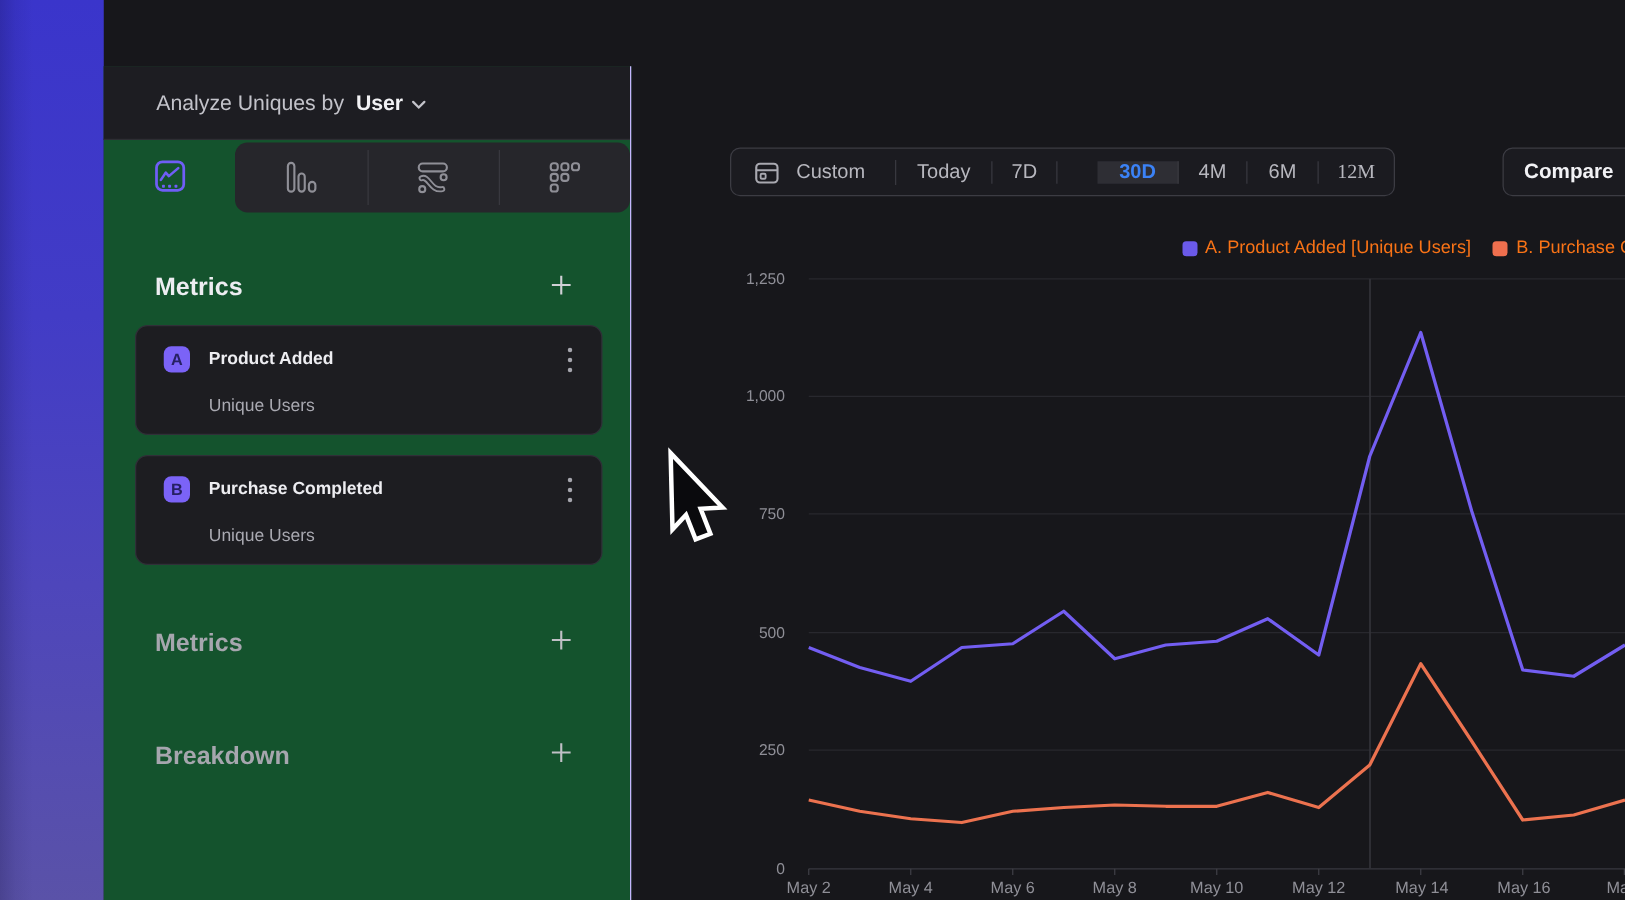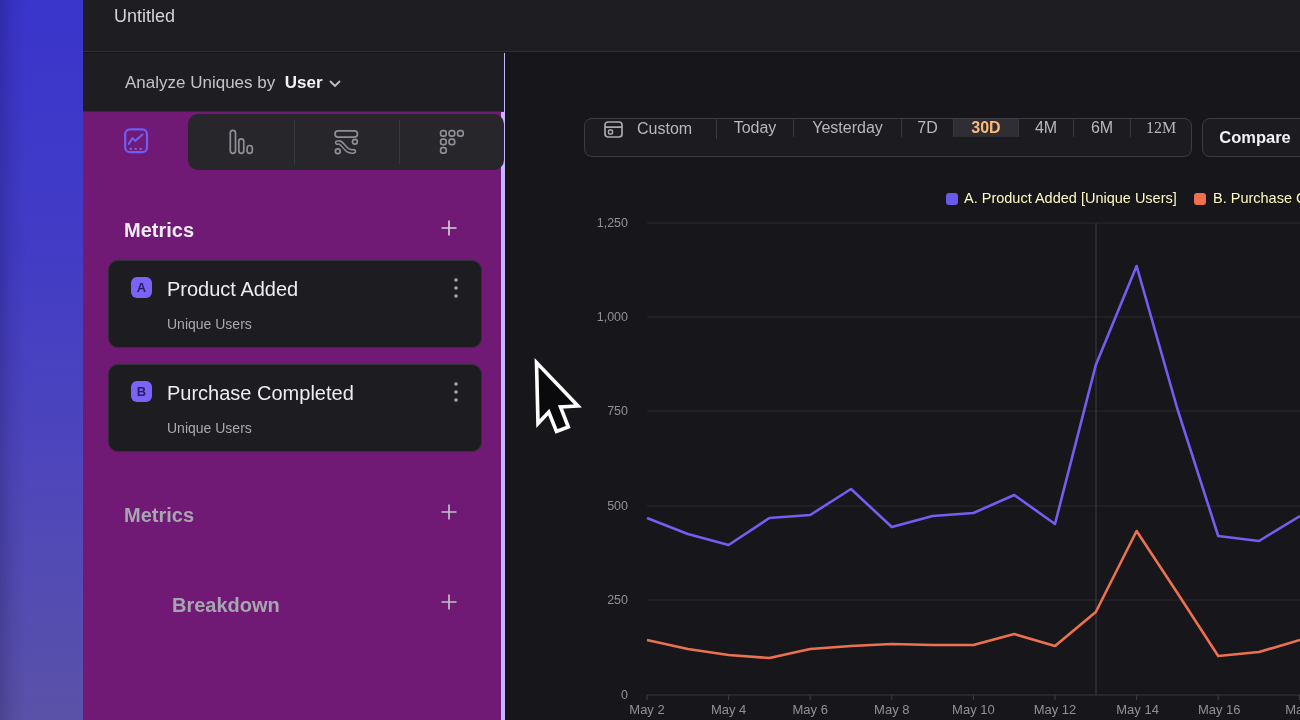--- a/index.html
+++ b/index.html
@@ -13,22 +13,22 @@
     background:linear-gradient(180deg,#3a35cb 0%,#423cc6 35%,#4e46bb 65%,#5a52a8 100%); }
   #strip .shade { position:absolute; inset:0;
     background:linear-gradient(90deg,rgba(8,6,45,0.20) 0%,rgba(8,6,45,0.07) 15%,rgba(0,0,0,0) 32%); }
 
   
   #topbar { left:83px; top:0; width:1217px; height:52px; background:#1d1d22;
     border-bottom:1px solid #2e2e35; }
   #topbar .title { position:absolute; left:31px; top:6px; font-size:18px; color:#d3d3d8; }
 
   
-  #panel { left:83px; top:53px; width:422px; height:667px; background:#701a75;
-    border-right:4px solid #c4b5fd; }
+  #panel { left:83px; top:53px; width:422px; height:667px; background:#14532d;
+    border-right:1px solid #c4b5fd; }
   #analyzeband { left:0; top:0; width:421px; height:59px; background:#1d1d22;
     border-bottom:1px solid #2d2d33; }
   #analyzeband .txt { position:absolute; left:42px; top:20px; font-size:17px; color:#c3c3ca; }
   #analyzeband .txt b { color:#f2f2f5; font-weight:700; }
 
   
   #tabsrow { left:0; top:60px; width:421px; height:58px; }
   #tabslight { position:absolute; left:105px; top:1px; width:316px; height:56px;
     background:#26262b; border-radius:10px; }
   .tabsep { position:absolute; top:7px; width:1px; height:44px; background:#38383f; }
@@ -36,46 +36,43 @@
 
   
   .heading { position:absolute; font-size:20px; font-weight:700; color:#ededf1; }
   .heading.dim { color:#a6a6ae; }
   .plus { position:absolute; width:18px; height:18px; }
   .card { position:absolute; left:25px; width:374px; height:88px; background:#1d1d21;
     border:1px solid #303038; border-radius:10px; }
   .badge { position:absolute; left:22px; top:16px; width:21px; height:21px; border-radius:6px;
     background:#7b63f7; color:#262063; font-size:13px; font-weight:700;
     text-align:center; line-height:21px; }
-  .cardtitle { position:absolute; left:58px; top:17px; font-size:20px; font-weight:400; color:#ededf1; }
+  .cardtitle { position:absolute; left:58px; top:17px; font-size:14px; font-weight:700; color:#ededf1; }
   .cardsub { position:absolute; left:58px; top:55px; font-size:14px; color:#a9a9b1; }
   .kebab { position:absolute; right:22px; top:16px; }
 
   
   #datebar { left:584px; top:118px; height:39px; border:1px solid #3c3c43; border-radius:8px;
-    background:#1b1b20; display:flex; align-items:flex-start; overflow:hidden; }
+    background:#1b1b20; display:flex; align-items:center; overflow:hidden; }
   #datebar .seg { display:flex; align-items:center; justify-content:center;
     font-size:16px; color:#b7b7be; border-right:1px solid #38383f; }
   #datebar .seg:last-child { border-right:none;font-family:Liberation Serif, serif; }
-  #datebar .seg.sel { background:#2e2e34; color:#fdba74; font-weight:700; }
+  #datebar .seg.sel { background:#2e2e34; color:#3b82f6; font-weight:700;margin-left:32px; }
   #compare { left:1202px; top:118px; width:106px; height:39px; border:1px solid #3c3c43;
     border-radius:8px; background:#1b1b20; color:#f2f2f5; font-size:16.5px; font-weight:700;
     display:flex; align-items:center; justify-content:center; }
 
   
   .lgsq { position:absolute; width:12px; height:12px; border-radius:3px; top:193px; }
-  .lgtxt { position:absolute; top:190px; font-size:14.5px; color:#fef9c3; white-space:nowrap; }
+  .lgtxt { position:absolute; top:190px; font-size:14.5px; color:#f97316; white-space:nowrap; }
 </style>
 </head>
 <body>
 <div id="stage">
 
-  <div class="abs" id="topbar">
-      <div class="title">Untitled</div>
-    </div>
   <div class="abs" id="strip">
       <div class="shade"></div>
     </div>
 
   <div class="abs" id="panel">
     <div class="abs" id="analyzeband">
       <div class="txt">Analyze Uniques by&nbsp; <b>User</b> 
         <svg width="12" height="8" viewBox="0 0 12 8" style="margin-left:2px">
           <path d="M1.5 1.5 L6 6 L10.5 1.5" stroke="#c3c3ca" stroke-width="1.8" fill="none" stroke-linecap="round"></path>
         </svg>
@@ -144,36 +141,35 @@
         <circle cx="3" cy="3" r="1.8" fill="#a5a5ad"></circle>
           <circle cx="3" cy="11" r="1.8" fill="#a5a5ad"></circle>
           <circle cx="3" cy="19" r="1.8" fill="#a5a5ad"></circle>
       </svg>
     </div>
 
     <div class="heading dim" style="left:41px; top:451px;">Metrics</div>
     <svg class="plus" style="left:357px; top:450px;" viewBox="0 0 18 18">
       <path d="M9 1.5 V16.5 M1.5 9 H16.5" stroke="#c0c0c6" stroke-width="1.7"></path>
     </svg>
-    <div class="heading dim" style="left:41px; top:541px;margin-left:48px;">Breakdown</div>
+    <div class="heading dim" style="left:41px; top:541px;">Breakdown</div>
     <svg class="plus" style="left:357px; top:540px;" viewBox="0 0 18 18">
       <path d="M9 1.5 V16.5 M1.5 9 H16.5" stroke="#c0c0c6" stroke-width="1.7"></path>
     </svg>
   </div>
 
   <div class="abs" id="datebar">
     <div class="seg" style="width:132px; justify-content:flex-start; padding-left:18px;">
       <svg width="21" height="20" viewBox="0 0 21 20" style="margin-right:13px">
         <rect x="2" y="3" width="17" height="15" rx="3" fill="none" stroke="#a9a9b0" stroke-width="1.7"></rect>
         <path d="M2 8.2 H19" stroke="#a9a9b0" stroke-width="1.7"></path>
         <rect x="5.5" y="11" width="4" height="4" rx="1" fill="none" stroke="#a9a9b0" stroke-width="1.5"></rect>
       </svg>
       Custom</div>
     <div class="seg" style="width:77px;">Today</div>
-    <div class="seg" style="width:108px;">Yesterday</div>
     <div class="seg" style="width:52px;">7D</div>
     <div class="seg sel" style="width:65px;">30D</div>
     <div class="seg" style="width:55px;">4M</div>
     <div class="seg" style="width:57px;">6M</div>
     <div class="seg" style="width:60px;">12M</div>
   </div>
   <div class="abs" id="compare">Compare</div>
 
   <div class="abs lgsq" style="left:946px; background:#6b5ae9;"></div>
   <div class="abs lgtxt" style="left:964px;">A. Product Added [Unique Users]</div>

